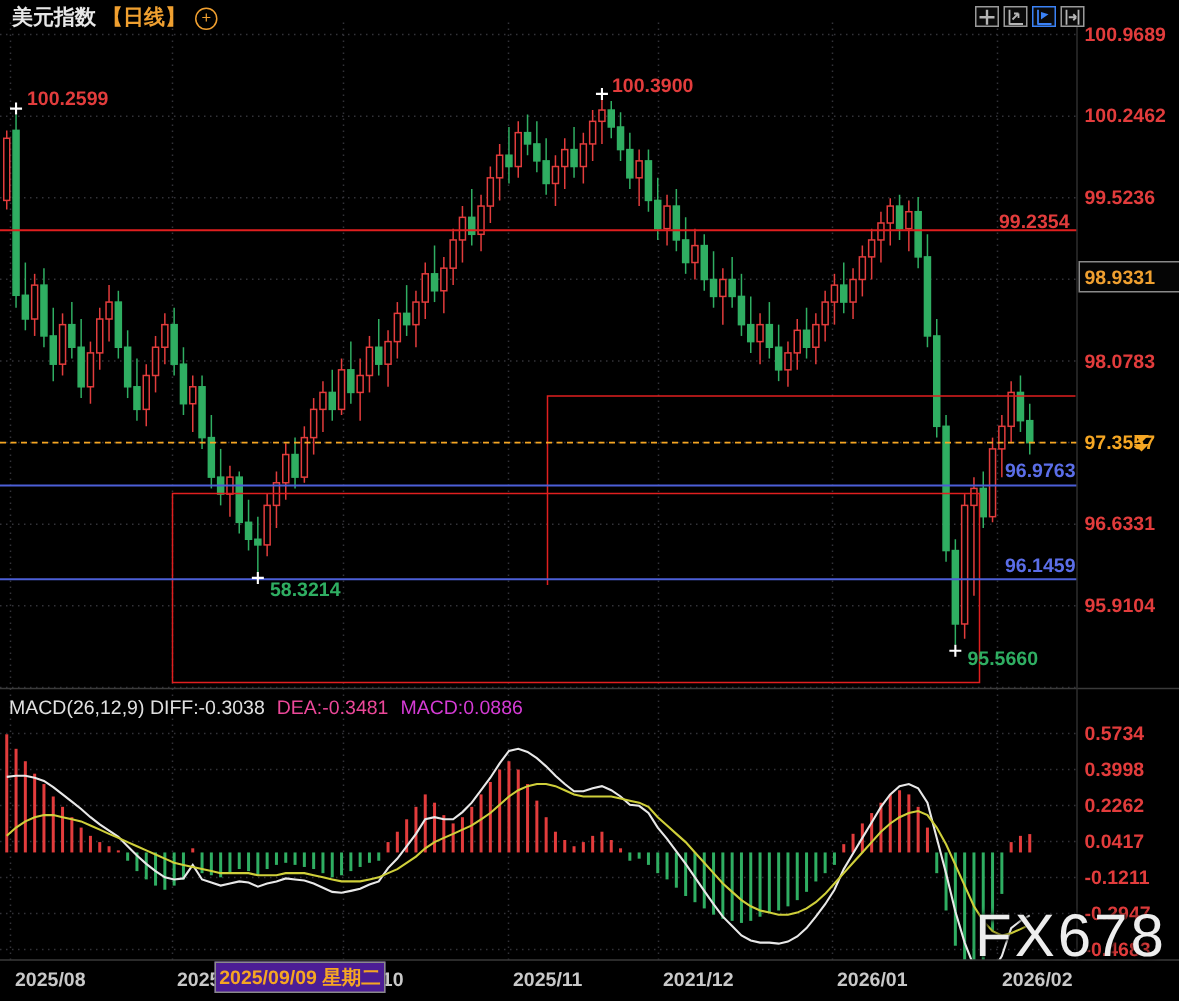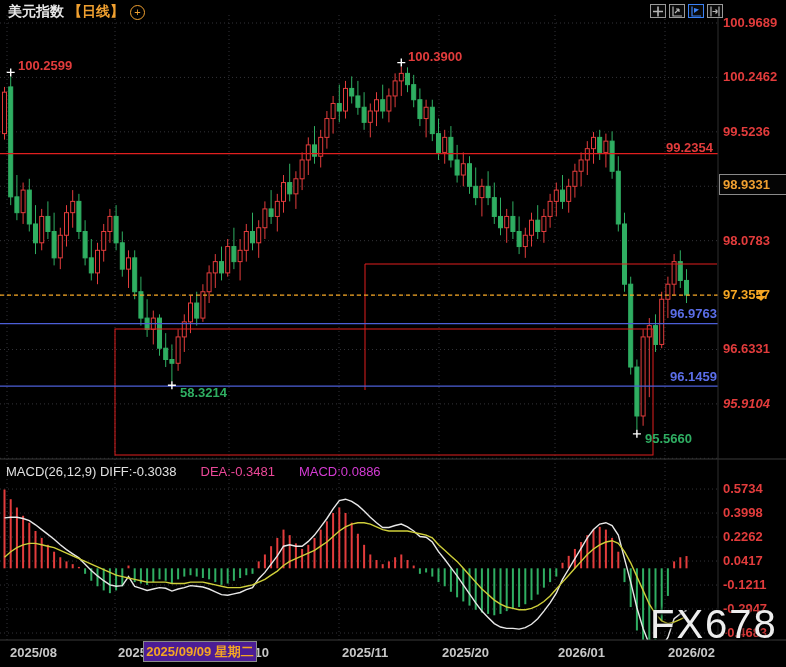--- a/index.html
+++ b/index.html
@@ -28,21 +28,21 @@
   #lab-blue1{left:670px;top:306px;}
   #lab-blue2{left:670px;top:369px;}
   #lab-cur{left:723px;top:287px;}
   #cur-icon{position:absolute;left:756px;top:290px;z-index:21;}
   #cur-icon i{display:block;width:0;height:0;border-left:5px solid transparent;
       border-right:5px solid transparent;border-top:5px solid #f5a623;margin-bottom:1px;}
   #box-close{position:absolute;left:719px;top:174px;width:64px;height:19px;background:#050505;
       border:1px solid #8a8a8a;color:#f0a030;font-size:13px;font-weight:700;line-height:19px;
       padding-left:3px;z-index:22;}
   
-  #macd-hdr{position:absolute;left:6px;top:464px;display:flex;gap:24px;font-size:13px;z-index:20;}
+  #macd-hdr{position:absolute;left:6px;top:464px;display:flex;gap:8px;font-size:13px;z-index:20;}
   #macd-hdr .w{color:#e0e0e0}.#macd-hdr{}
   #macd-hdr .y{color:#cfcf3a}
   #macd-hdr .m{color:#d43bd4}
   
   #tooltip{position:absolute;left:143px;top:641px;width:112px;height:19px;background:#4c1d95;
       border:1px solid #8a8a8a;color:#f5a623;font-size:13px;font-weight:700;line-height:19px;
       text-align:center;z-index:25;}
   #watermark{position:absolute;left:650px;top:602px;font-size:40px;color:#ededed;z-index:24;
       letter-spacing:2px;text-shadow:0 0 5px #000,1px 1px 2px #000;font-weight:400;}
   #labels-layer{position:absolute;left:0;top:0;width:786px;height:667px;z-index:15;pointer-events:none;}
@@ -496,33 +496,33 @@
     <span class="y" style="color:#ec4899">DEA:-0.3481</span>
     <span class="m" style="color:#d43bd4">MACD:0.0886</span>
   </div>
 
   <div id="labels-layer">
       <div class="lbl red" style="left: 723px; top: 15px;">100.9689</div>
       <div class="lbl red" style="left: 723px; top: 69px;">100.2462</div>
       <div class="lbl red" style="left: 723px; top: 124px;">99.5236</div>
       <div class="lbl red" style="left: 723px; top: 233px;">98.0783</div>
       <div class="lbl red" style="left: 723px; top: 341px;">96.6331</div>
-      <div class="lbl red" style="left: 723px; top: 396px; font-style: italic;">95.9104</div>
+      <div class="lbl red" style="left: 723px; top: 396px;">95.9104</div>
       <div class="lbl red" style="left: 723px; top: 481px; text-align: right;">0.5734</div>
       <div class="lbl red" style="left: 723px; top: 505px;">0.3998</div>
       <div class="lbl red" style="left: 723px; top: 529px;">0.2262</div>
       <div class="lbl red" style="left: 723px; top: 553px;">0.0417</div>
       <div class="lbl red" style="left: 723px; top: 577px;">-0.1211</div>
       <div class="lbl red" style="left: 723px; top: 601px;">-0.2947</div>
       <div class="lbl red" style="left: 723px; top: 625px;">-0.4683</div>
       <div class="lbl gray" style="left: 10px; top: 645px;">2025/08</div>
       <div class="lbl gray" style="left: 118px; top: 645px;">2025/09</div>
       <div class="lbl gray" style="left: 222px; top: 645px;">2025/10</div>
       <div class="lbl gray" style="left: 342px; top: 645px;">2025/11</div>
-      <div class="lbl gray" style="left: 442px; top: 645px;">2025/20</div>
+      <div class="lbl gray" style="left: 442px; top: 645px;">2021/12</div>
       <div class="lbl gray" style="left: 558px; top: 645px;">2026/01</div>
       <div class="lbl gray" style="left: 668px; top: 645px;">2026/02</div>
     </div>
 
   <div id="tooltip">2025/09/09 星期二</div>
 
   <div id="watermark">FX678</div>
 </div>
 
 </body></html>

